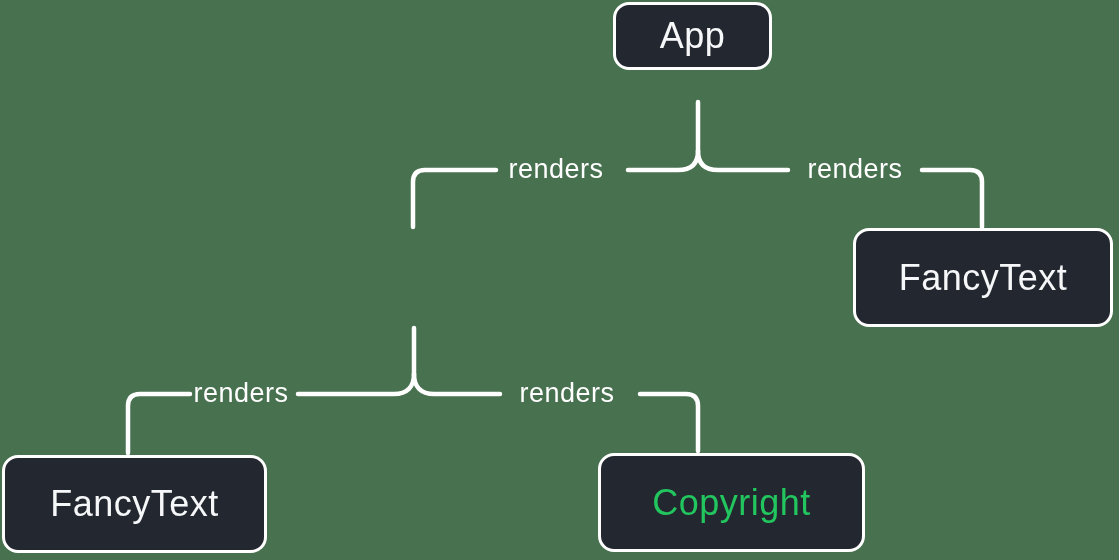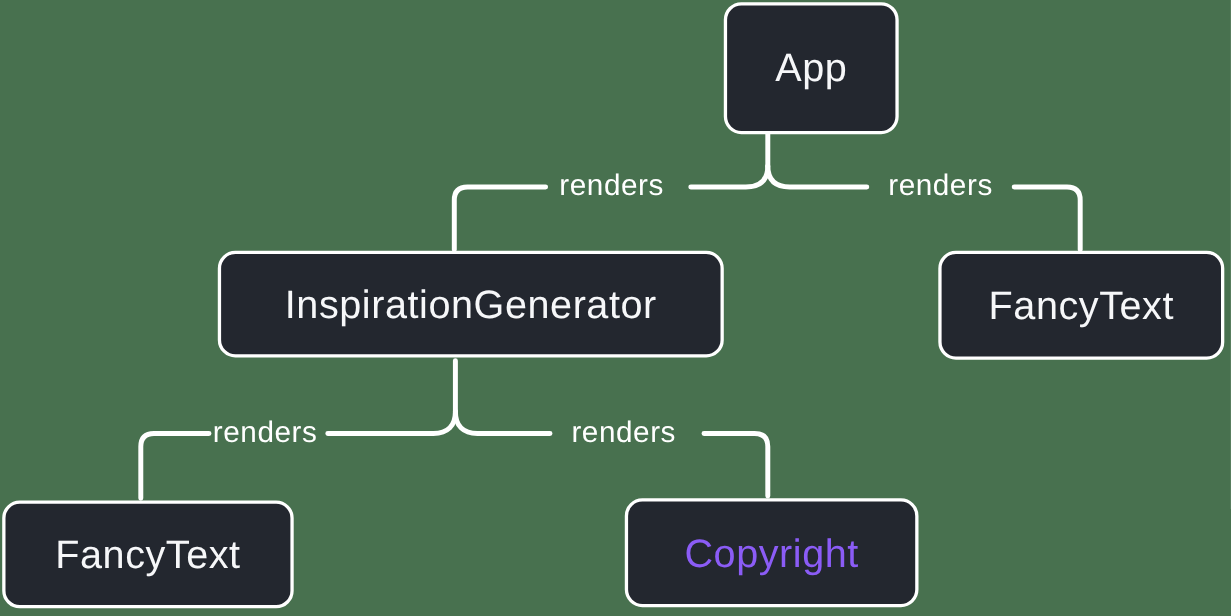--- a/index.html
+++ b/index.html
@@ -35,21 +35,21 @@
     color: #F6F7F9;
     display: flex;
     align-items: center;
     justify-content: center;
     font-size: 36px;
     font-weight: 400;
     letter-spacing: 0.5px;
     white-space: nowrap;
   }
 
-  .node-app        { left: 658px; top: 2px;   width: 159px; height: 120px; }
+  .node-app        { left: 613px; top: 2px;   width: 159px; height: 68px; }
   .node-ig         { left: 198px; top: 228px; width: 460px; height: 97px; }
   .node-ft-right   { left: 853px; top: 228px; width: 260px; height: 99px; }
   .node-ft-left    { left: 2px;   top: 455px; width: 265px; height: 98px; }
   .node-copyright  { left: 568px; top: 453px; width: 267px; height: 99px; }
 
   .edge-label {
     position: absolute;
     transform: translate(-50%, -50%);
     color: #FFFFFF;
     font-size: 27px;
@@ -77,27 +77,26 @@
 
     <path d="M 414 328 L 414 374" stroke="#FFFFFF"></path>
     <path d="M 414 374 C 414 387 407 394 394 394 L 298 394" stroke="#FFFFFF"></path>
     <path d="M 190 394 L 140 394 Q 128 394 128 406 L 128 453" stroke="#FFFFFF"></path>
     <path d="M 414 374 C 414 387 421 394 434 394 L 500 394" stroke="#FFFFFF"></path>
     <path d="M 640 394 L 686 394 Q 698 394 698 406 L 698 451" stroke="#FFFFFF"></path>
   </svg>
 
   <div class="node node-app" style="background: rgb(35, 39, 47); border-color: rgb(255, 255, 255); color: rgb(246, 247, 249);">App</div>
 
-  <div class="node node-ig" style="background: rgb(35, 39, 47); border-color: rgb(255, 255, 255); color: rgb(246, 247, 249);">InspirationGenerator</div>
 
   <div class="node node-ft-right" style="background: rgb(35, 39, 47); border-color: rgb(255, 255, 255); color: rgb(246, 247, 249);">FancyText</div>
 
   <div class="node node-ft-left" style="background: rgb(35, 39, 47); border-color: rgb(255, 255, 255); color: rgb(246, 247, 249);">FancyText</div>
 
-  <div class="node node-copyright" style="background: rgb(35, 39, 47); border-color: rgb(255, 255, 255); color: #8b5cf6;">Copyright</div>
+  <div class="node node-copyright" style="background: rgb(35, 39, 47); border-color: rgb(255, 255, 255); color: #22c55e; margin-left: 30px;">Copyright</div>
 
   <div class="edge-label el-app-left" style="color: rgb(255, 255, 255);">renders</div>
 
   <div class="edge-label el-app-right" style="color: rgb(255, 255, 255);">renders</div>
 
   <div class="edge-label el-ig-left" style="color: rgb(255, 255, 255);">renders</div>
 
   <div class="edge-label el-ig-right" style="color: rgb(255, 255, 255);">renders</div>
 
 </div>

